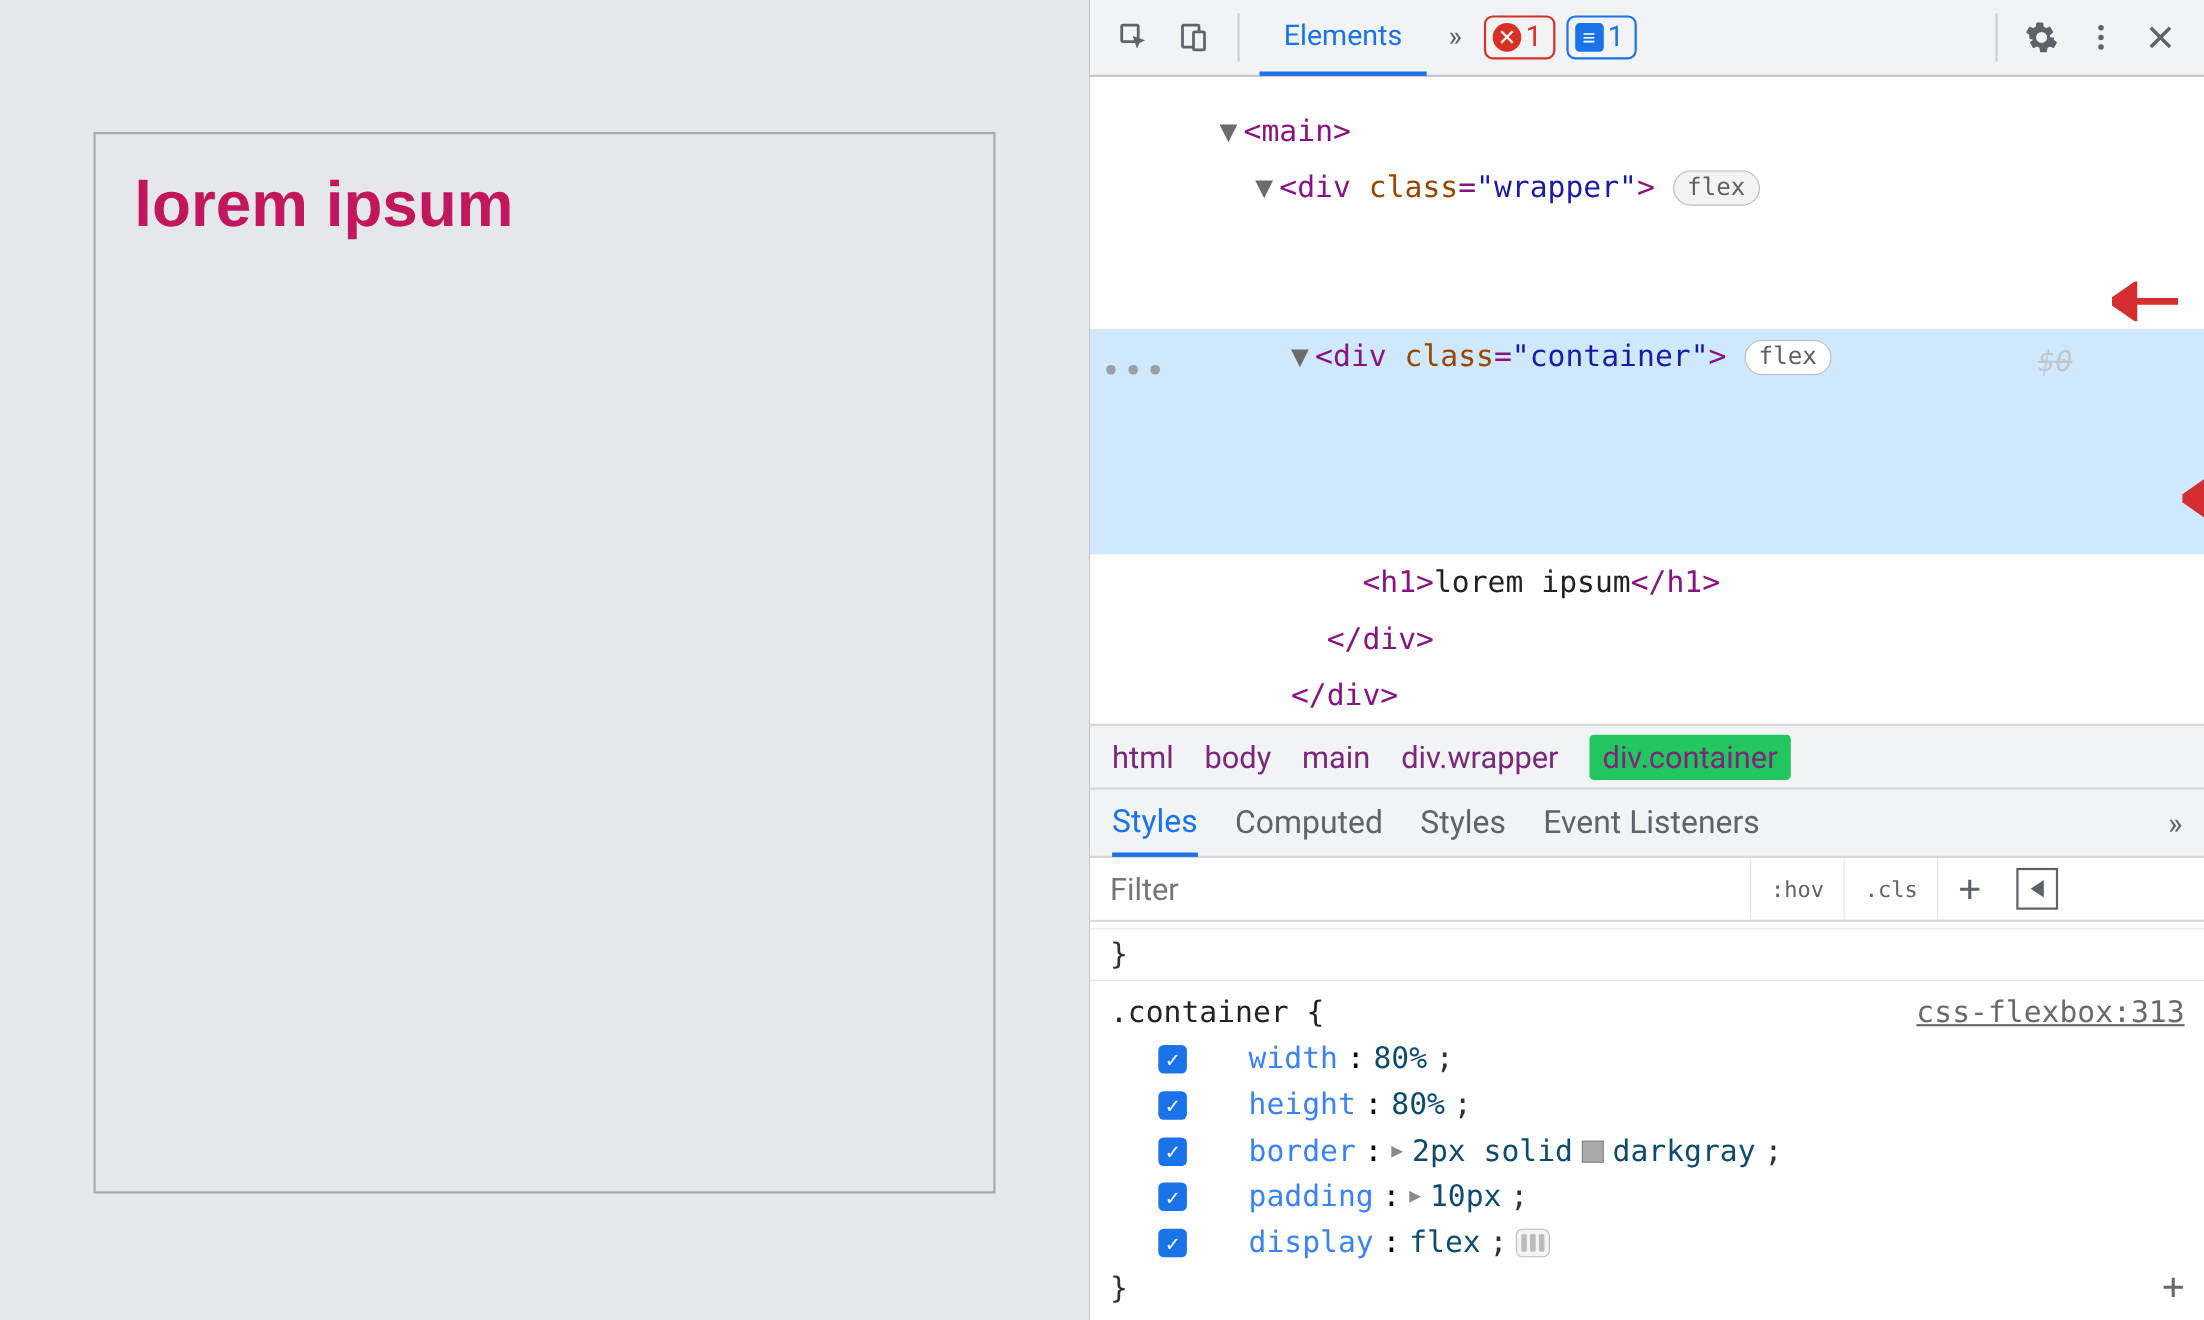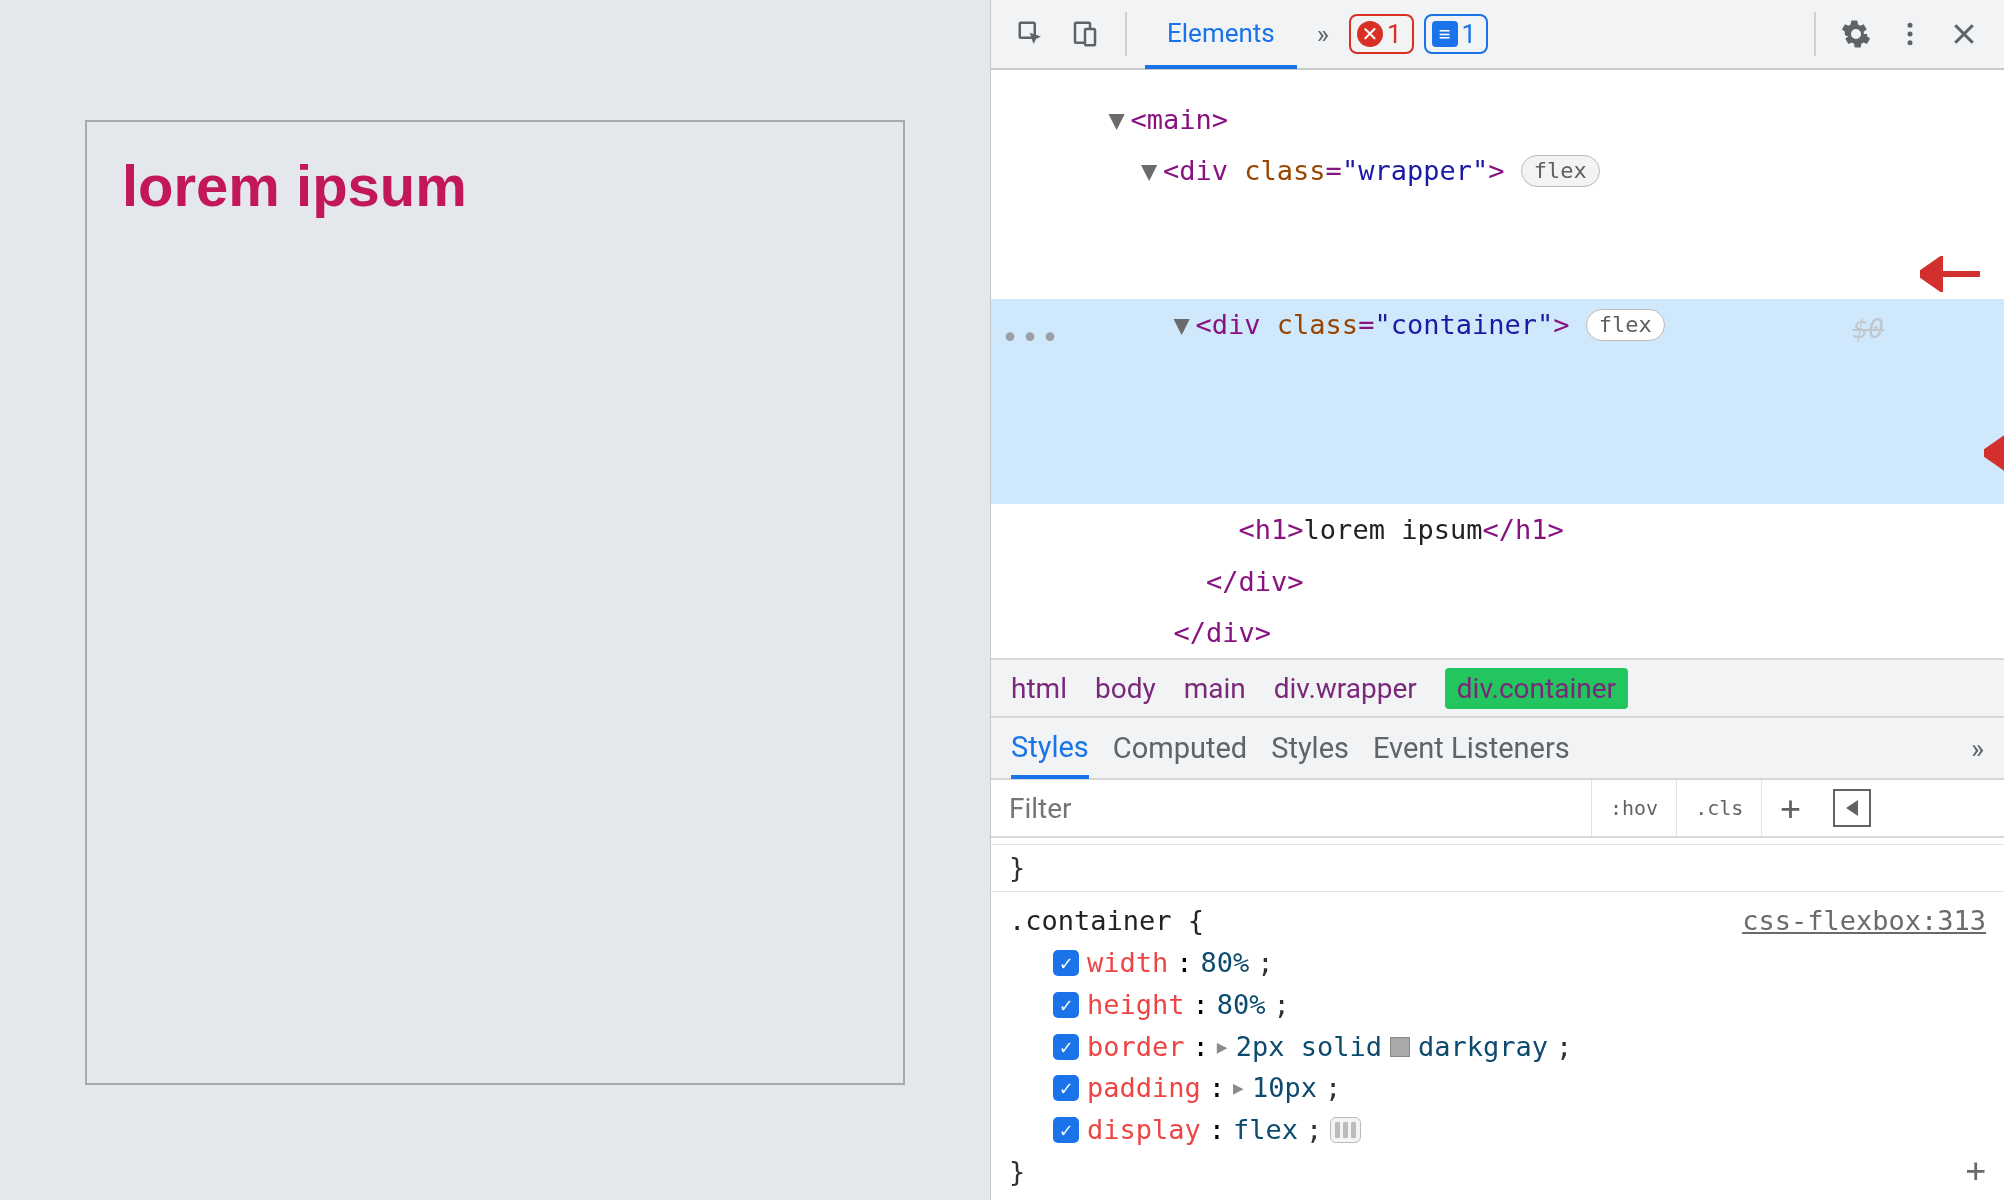--- a/index.html
+++ b/index.html
@@ -153,21 +153,21 @@
     padding: 0 20px;
     font-size: 28px;
   }
   .breadcrumb .crumb { color:#7a287a; }
   .breadcrumb .crumb.sel { background:#22c55e; padding:4px 12px; border-radius:4px; color:#7a287a; }
 
   
   .styles-tabs {
     height: 62px;
     border-bottom: 2px solid #d8d8d8;
-    display:flex; align-items:center; gap:24px;
+    display:flex; align-items:center; gap:34px;
     padding: 0 20px;
     font-size: 29px;
     background:#f1f3f4;
   }
   .styles-tabs .stab { color:#606368; }
   .styles-tabs .stab.active {
     color:#1a73e8; border-bottom: 4px solid #1a73e8;
     height:100%; display:flex; align-items:center;
     margin-bottom:-2px;
   }
@@ -224,21 +224,21 @@
   .rule .selector-line { display:flex; justify-content:space-between; }
   .rule .selector { color:#222; }
   .rule .source { color:#6a6a6a; text-decoration: underline; }
   .rule .source.ua { text-decoration:none; font-style:italic; color:#888; }
   .decl { padding-left: 44px; display:flex; align-items:center; gap:8px; }
   .decl .chk {
     width:26px; height:26px; border-radius:5px;
     background:#1a73e8; display:flex; align-items:center; justify-content:center;
     color:#fff; font-size:20px; line-height:1;
   }
-  .decl .prop { color:#ef4444; }
+  .decl .prop { color:#3b82f6;margin-left:48px; }
   .decl .val  { color:#0c4a6e; }
   .decl .semi { color:#303030; }
   .decl .arrow { color:#8b8b8b; font-size:18px; }
   .decl .swatch {
     width:20px; height:20px; background:#a9a9a9;
     border:1px solid #888; display:inline-block;
   }
   .decl .flex-icon {
     display:inline-flex; gap:3px;
     border:1.5px solid #bbb; border-radius:6px; padding:4px;

